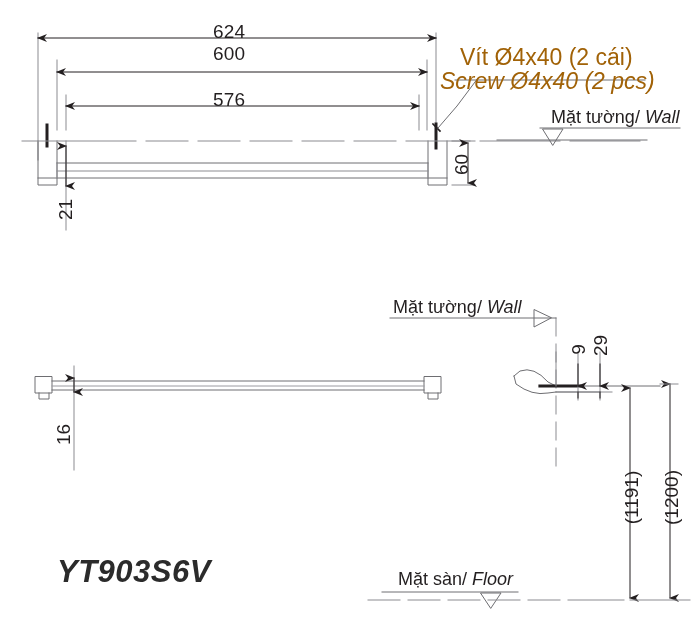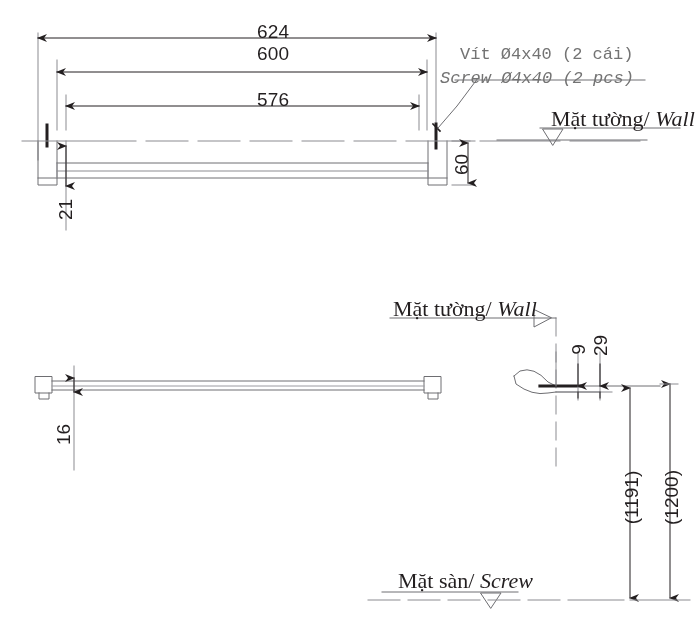--- a/index.html
+++ b/index.html
@@ -1,24 +1,24 @@
 <!DOCTYPE html>
 <html><head>
 <meta charset="utf-8">
 <style>
   html,body{margin:0;padding:0;background:#ffffff;}
   #page{position:relative;width:700px;height:629px;overflow:hidden;background:#ffffff;
         font-family:"Liberation Sans","DejaVu Sans",sans-serif;color:#231f20;}
   .svgwrap{position:absolute;left:0;top:0;width:700px;height:629px;}
   svg{display:block;}
   .lbl{position:absolute;white-space:nowrap;line-height:1;}
-  .dim{font-size:19px;color:#231f20;letter-spacing:0.2px;margin-left:44px;}
+  .dim{font-size:19px;color:#231f20;letter-spacing:0.2px;}
   .dimv{font-size:19px;color:#231f20;transform-origin:50% 50%;transform:rotate(-90deg);}
-  .note{font-size:17px;color:#737373;font-family:Liberation Mono, monospace;}
-  .ref{font-size:22px;color:#231f20;font-family:Liberation Serif, serif;}
+  .note{font-size:23px;color:#a16207;}
+  .ref{font-size:18px;color:#231f20;}
   .ref i{font-style:italic;}
   .model{font-size:31px;font-weight:bold;font-style:italic;color:#2b2b2b;letter-spacing:0.5px;}
 </style>
 </head>
 <body>
 
 <div id="page">
 
   <div class="svgwrap">
   <svg width="700" height="629" viewBox="0 0 700 629" xmlns="http://www.w3.org/2000/svg">
@@ -172,17 +172,18 @@
   </div>
 
   <div class="lbl dimv" style="left:563px;top:340px;width:30px;text-align:center;">9</div>
   <div class="lbl dimv" style="left:585px;top:336px;width:30px;text-align:center;">29</div>
 
   <div class="lbl dimv" style="left:587px;top:488px;width:88px;text-align:center;">(1191)</div>
   <div class="lbl dimv" style="left:627px;top:488px;width:88px;text-align:center;">(1200)</div>
 
   <div class="lbl ref" style="left:398px;top:570px;">
     <span>Mặt sàn/</span>
-    <i>Screw</i>
+    <i>Floor</i>
   </div>
 
+  <div class="lbl model" style="left:57px;top:556px;">YT903S6V</div>
 
 </div>
 
 </body></html>

